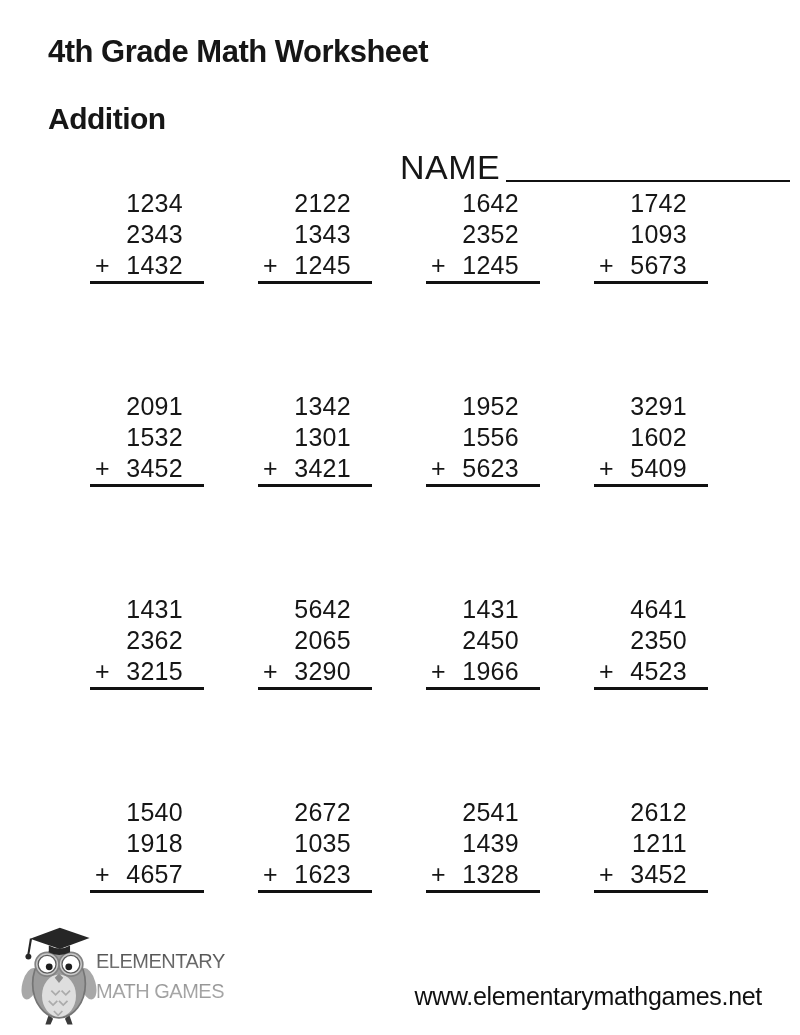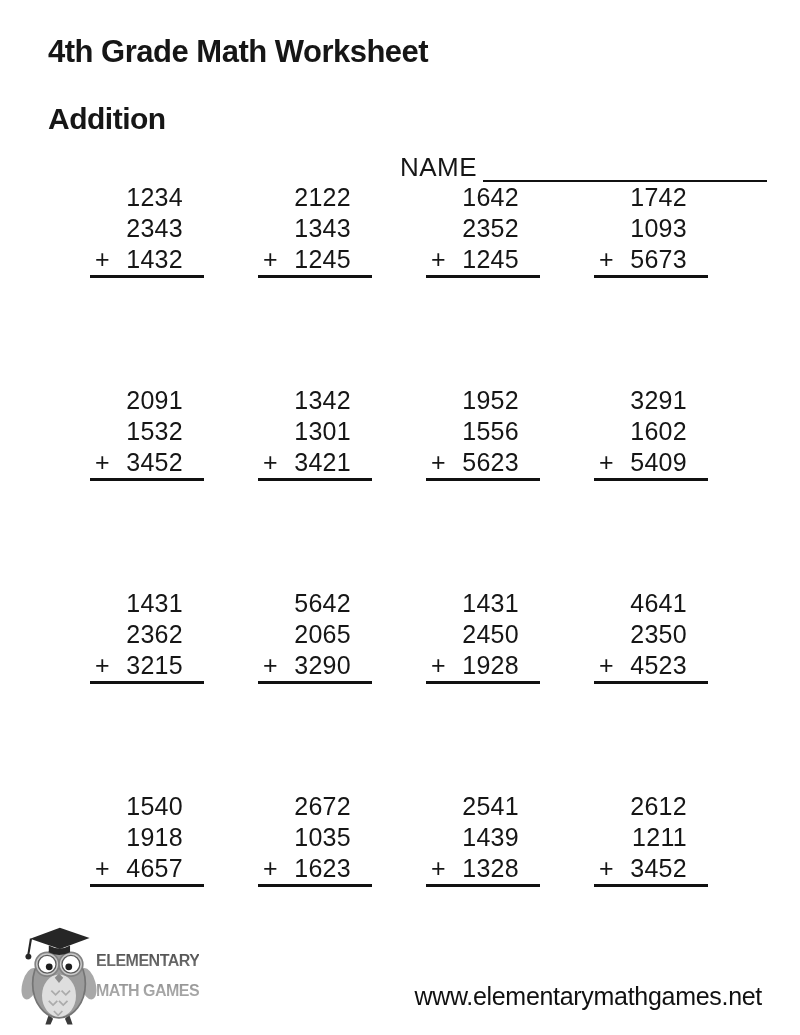--- a/index.html
+++ b/index.html
@@ -20,29 +20,29 @@
     white-space: nowrap;
   }
   .section-label {
     position: absolute; left: 48px; top: 102px;
     font-size: 30px; font-weight: 600; letter-spacing: -0.5px; text-align: right;
   }
   .name-row {
     position: absolute; left: 400px; top: 108px;
     display: flex; align-items: flex-end;
   }
-  .name-label { font-size: 26px; line-height: 30px; letter-spacing: 0.5px; margin-top: 44px; }
+  .name-label { font-size: 34px; line-height: 30px; letter-spacing: 0.5px; margin-top: 44px; }
   .name-line {
     width: 284px; height: 30px; margin-left: 6px;
     border-bottom: 2px solid #111;
   }
 
   
   .problems {
-    position: absolute; left: 90px; top: 182px;
+    position: absolute; left: 90px; top: 188px;
     display: grid;
     grid-template-columns: repeat(4, 114px);
     column-gap: 54px;
     row-gap: 107px;
   }
   .problem {
     box-sizing: content-box;
     width: 93px; 
     height: 93px;
     padding-right: 21px;
@@ -54,21 +54,21 @@
   }
   .plus {
     position: absolute; left: 5px; top: 62px;
     line-height: 31px; letter-spacing: 0;
   }
 
   
   .owl { position: absolute; left: 20px; top: 926px; }
   .logo-text {
     position: absolute; left: 96px; top: 946px;
-    font-weight: bold; font-size: 16px; line-height: 30px;
+    font-weight: normal; font-size: 20px; line-height: 30px;
     letter-spacing: -0.5px; white-space: nowrap;
     background: linear-gradient(180deg, #434343 0%, #7d7d7d 45%, #a9a9a9 78%, #8a8a8a 100%);
     -webkit-background-clip: text; background-clip: text;
     -webkit-text-fill-color: transparent; color: transparent;
   }
   .website {
     position: absolute; right: 38px; top: 982px;
     font-size: 25px; letter-spacing: -0.3px;
     color: #111;
   }
@@ -146,21 +146,21 @@
     </div>
     <div class="problem">
       <div>5642</div>
       <div>2065</div>
       <div>3290</div>
       <span class="plus">+</span>
     </div>
     <div class="problem">
       <div>1431</div>
       <div>2450</div>
-      <div>1928</div>
+      <div>1966</div>
       <span class="plus">+</span>
     </div>
     <div class="problem">
       <div>4641</div>
       <div>2350</div>
       <div>4523</div>
       <span class="plus">+</span>
     </div>
 
     <div class="problem">

